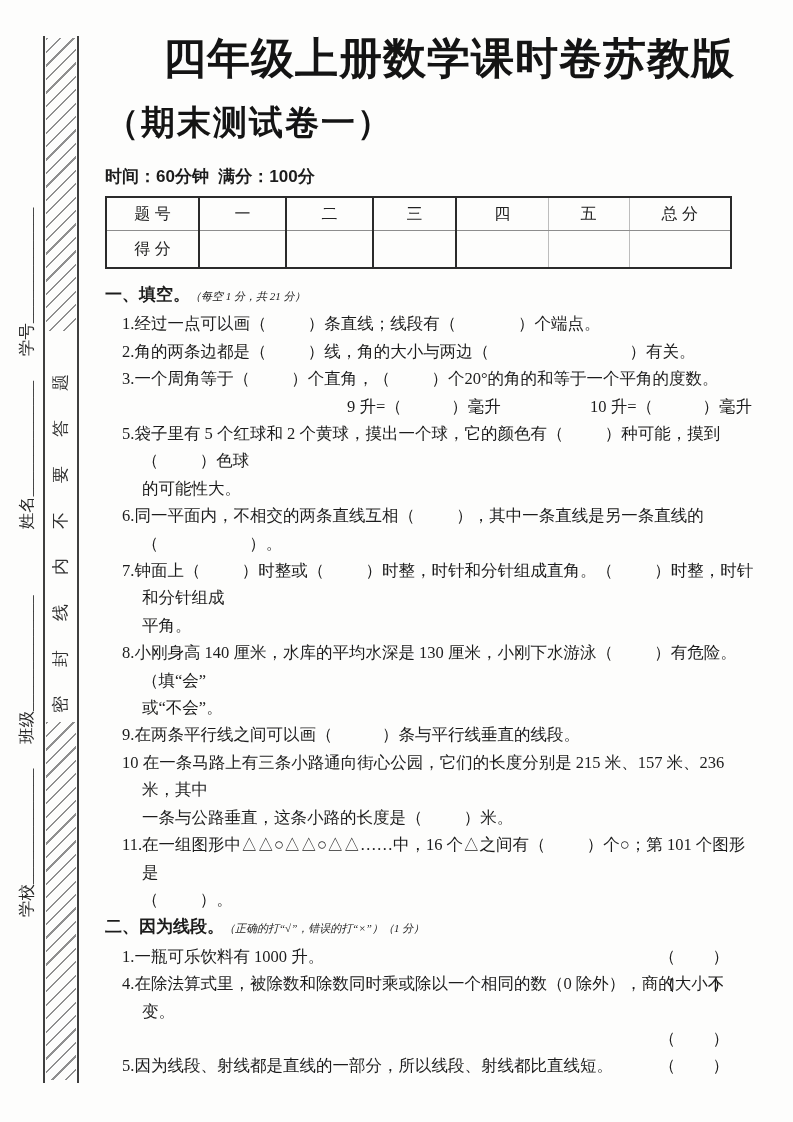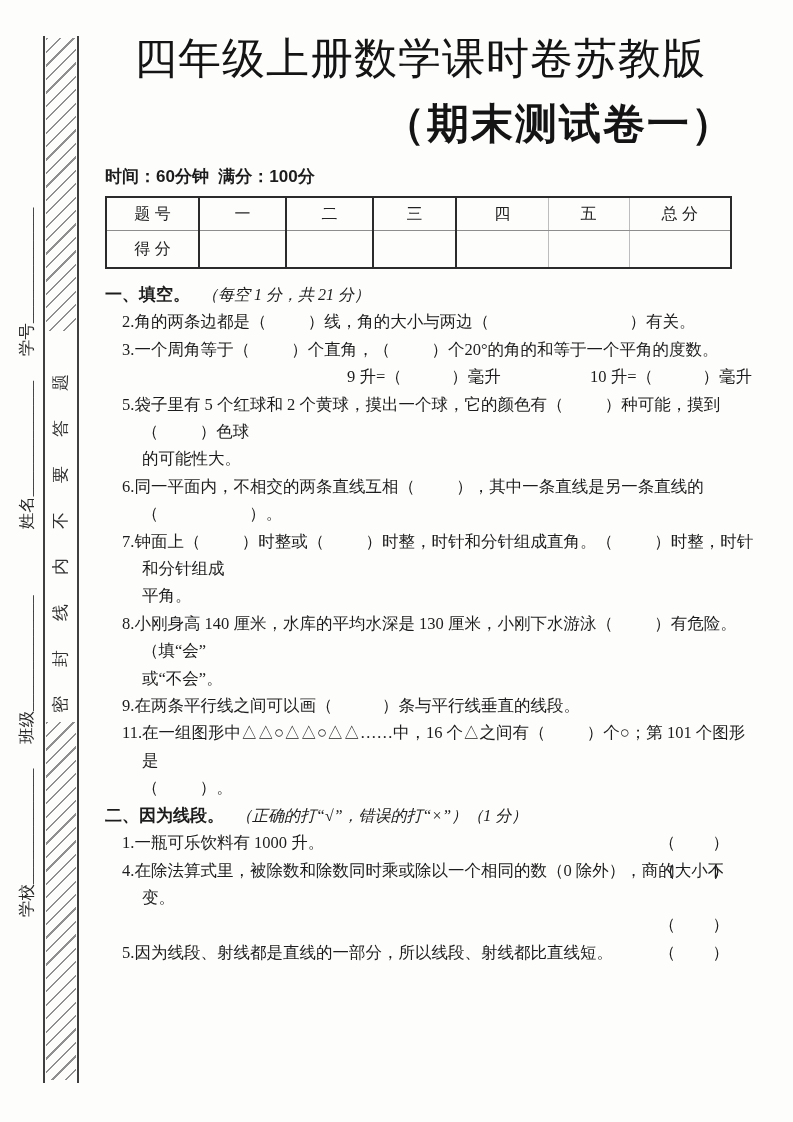--- a/index.html
+++ b/index.html
@@ -27,28 +27,28 @@
     white-space:nowrap; color:#2f2f2f;
   }
   .fields-line {
     position:absolute; left:-362px; top:515px; width:778px; height:26px;
     transform:rotate(-90deg);
     font-size:16.5px; line-height:26px; white-space:pre; color:#262626;
   }
 
   
   .title {
-    position:absolute; top:33px; left:105px; width:630px; text-align:center;
-    font-family:"Liberation Sans", sans-serif; font-weight:normal;
+    position:absolute; top:33px; left:105px; width:630px; text-align:right;
+    font-family:"Liberation Sans", sans-serif; font-weight:bold;
     font-size:43px; line-height:1.2; letter-spacing:1px; color:#141414;
   }
   .subtitle {
-    position:absolute; top:100px; left:105px; width:630px; text-align:right;
-    font-family:Liberation Mono, monospace; font-weight:bold;
-    font-size:42px; line-height:1.3; letter-spacing:2px; color:#141414;
+    position:absolute; top:100px; left:105px; width:630px; text-align:left;
+    font-family:Liberation Sans, sans-serif; font-weight:bold;
+    font-size:34px; line-height:1.3; letter-spacing:2px; color:#141414;
   }
   .meta {
     position:absolute; top:165px; left:105px; width:625px; 
     font-family:"Liberation Sans", sans-serif; font-weight:bold; font-size:17px;
   }
 
   
   table.score {
     position:absolute; top:196px; left:105px; width:625px;
     border-collapse:collapse; table-layout:fixed;
@@ -62,22 +62,21 @@
   table.score td.vl { border-right:1px solid #bdbdbd; }
 
   
   .bodytext {
     position:absolute; top:281px; left:105px; width:650px;
     font-size:16.5px; line-height:27.4px;
   }
   .sec-h { font-family:"Liberation Sans", sans-serif; font-weight:bold; font-size:17px; }
   .sec-h .note {
     font-family:"Liberation Serif", serif; font-weight:normal; font-style:italic;
-    font-size:16px;
-    margin-left:12px;
+    font-size:11px;
   }
   .q { padding-left:37px; text-indent:-20px; white-space:pre-line; }
   .row { position:relative; height:27.4px; }
   .row > span { position:absolute; top:0; white-space:nowrap; }
   .q4p1 { left:17px; }  .q4p2 { left:242px; } .q4p3 { left:485px; }
   .jq { position:relative; padding-left:37px; text-indent:-20px; }
   .jq .brk { position:absolute; right:26px; top:0; text-indent:0; }
   .brk-line { position:relative; height:27.4px; }
   .brk-line .brk { position:absolute; right:26px; top:0; }
 </style>
@@ -127,34 +126,37 @@
       <td></td>
     </tr>
   </tbody>
     </table>
 
   <div class="bodytext">
 
     <div class="sec-h">
       <span>一、填空。</span><span class="note">（每空 1 分，共 21 分）</span>
     </div>
+    <div class="q">1.经过一点可以画（&nbsp;&nbsp;&nbsp;&nbsp;&nbsp;&nbsp;&nbsp;&nbsp;&nbsp;&nbsp;）条直线；线段有（&nbsp;&nbsp;&nbsp;&nbsp;&nbsp;&nbsp;&nbsp;&nbsp;&nbsp;&nbsp;&nbsp;&nbsp;&nbsp;&nbsp;&nbsp;）个端点。</div>
     <div class="q">2.角的两条边都是（&nbsp;&nbsp;&nbsp;&nbsp;&nbsp;&nbsp;&nbsp;&nbsp;&nbsp;&nbsp;）线，角的大小与两边（&nbsp;&nbsp;&nbsp;&nbsp;&nbsp;&nbsp;&nbsp;&nbsp;&nbsp;&nbsp;&nbsp;&nbsp;&nbsp;&nbsp;&nbsp;&nbsp;&nbsp;&nbsp;&nbsp;&nbsp;&nbsp;&nbsp;&nbsp;&nbsp;&nbsp;&nbsp;&nbsp;&nbsp;&nbsp;&nbsp;&nbsp;&nbsp;&nbsp;&nbsp;）有关。</div>
     <div class="q">3.一个周角等于（&nbsp;&nbsp;&nbsp;&nbsp;&nbsp;&nbsp;&nbsp;&nbsp;&nbsp;&nbsp;）个直角，（&nbsp;&nbsp;&nbsp;&nbsp;&nbsp;&nbsp;&nbsp;&nbsp;&nbsp;&nbsp;）个20°的角的和等于一个平角的度数。</div>
     <div class="row">
       <span class="q4p2">9 升=（&nbsp;&nbsp;&nbsp;&nbsp;&nbsp;&nbsp;&nbsp;&nbsp;&nbsp;&nbsp;&nbsp;&nbsp;）毫升</span>
       <span class="q4p3">10 升=（&nbsp;&nbsp;&nbsp;&nbsp;&nbsp;&nbsp;&nbsp;&nbsp;&nbsp;&nbsp;&nbsp;&nbsp;）毫升</span>
     </div>
     <div class="q">5.袋子里有 5 个红球和 2 个黄球，摸出一个球，它的颜色有（&nbsp;&nbsp;&nbsp;&nbsp;&nbsp;&nbsp;&nbsp;&nbsp;&nbsp;&nbsp;）种可能，摸到（&nbsp;&nbsp;&nbsp;&nbsp;&nbsp;&nbsp;&nbsp;&nbsp;&nbsp;&nbsp;）色球
 的可能性大。</div>
     <div class="q">6.同一平面内，不相交的两条直线互相（&nbsp;&nbsp;&nbsp;&nbsp;&nbsp;&nbsp;&nbsp;&nbsp;&nbsp;&nbsp;），其中一条直线是另一条直线的（&nbsp;&nbsp;&nbsp;&nbsp;&nbsp;&nbsp;&nbsp;&nbsp;&nbsp;&nbsp;&nbsp;&nbsp;&nbsp;&nbsp;&nbsp;&nbsp;&nbsp;&nbsp;&nbsp;&nbsp;&nbsp;&nbsp;）。</div>
     <div class="q">7.钟面上（&nbsp;&nbsp;&nbsp;&nbsp;&nbsp;&nbsp;&nbsp;&nbsp;&nbsp;&nbsp;）时整或（&nbsp;&nbsp;&nbsp;&nbsp;&nbsp;&nbsp;&nbsp;&nbsp;&nbsp;&nbsp;）时整，时针和分针组成直角。（&nbsp;&nbsp;&nbsp;&nbsp;&nbsp;&nbsp;&nbsp;&nbsp;&nbsp;&nbsp;）时整，时针和分针组成
 平角。</div>
     <div class="q">8.小刚身高 140 厘米，水库的平均水深是 130 厘米，小刚下水游泳（&nbsp;&nbsp;&nbsp;&nbsp;&nbsp;&nbsp;&nbsp;&nbsp;&nbsp;&nbsp;）有危险。（填“会”
 或“不会”。</div>
     <div class="q">9.在两条平行线之间可以画（&nbsp;&nbsp;&nbsp;&nbsp;&nbsp;&nbsp;&nbsp;&nbsp;&nbsp;&nbsp;&nbsp;&nbsp;）条与平行线垂直的线段。</div>
+    <div class="q">10 在一条马路上有三条小路通向街心公园，它们的长度分别是 215 米、157 米、236 米，其中
+一条与公路垂直，这条小路的长度是（&nbsp;&nbsp;&nbsp;&nbsp;&nbsp;&nbsp;&nbsp;&nbsp;&nbsp;&nbsp;）米。</div>
     <div class="q">11.在一组图形中△△○△△○△△……中，16 个△之间有（&nbsp;&nbsp;&nbsp;&nbsp;&nbsp;&nbsp;&nbsp;&nbsp;&nbsp;&nbsp;）个○；第 101 个图形是
 （&nbsp;&nbsp;&nbsp;&nbsp;&nbsp;&nbsp;&nbsp;&nbsp;&nbsp;&nbsp;）。</div>
 
     <div class="sec-h">
       <span>二、因为线段。</span><span class="note">（正确的打“√”，错误的打“×”）（1 分）</span>
     </div>
     <div class="jq">
       <span>1.一瓶可乐饮料有 1000 升。</span>
       <span class="brk">（&nbsp;&nbsp;&nbsp;&nbsp;&nbsp;&nbsp;&nbsp;&nbsp;&nbsp;）</span>
     </div>

